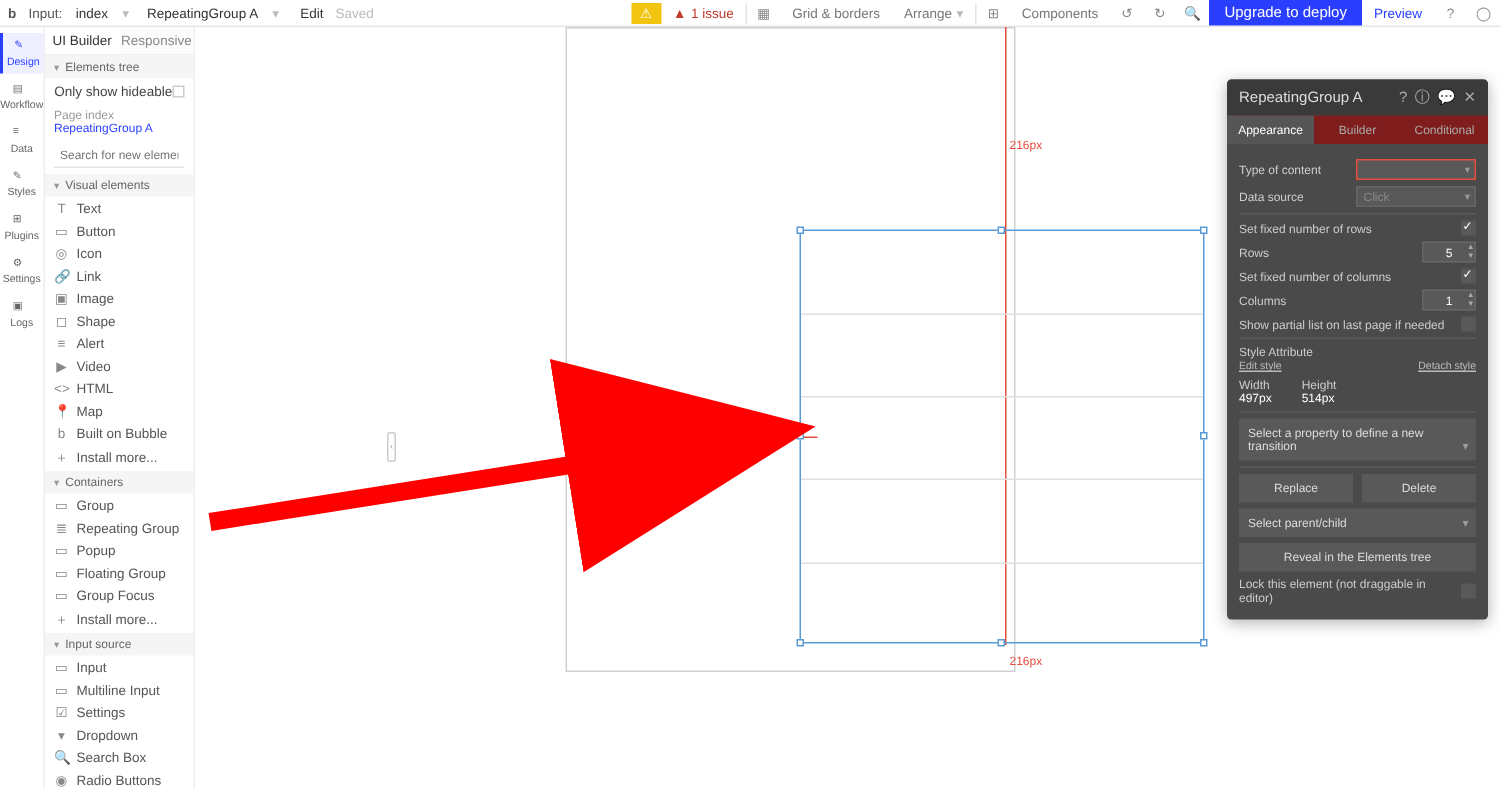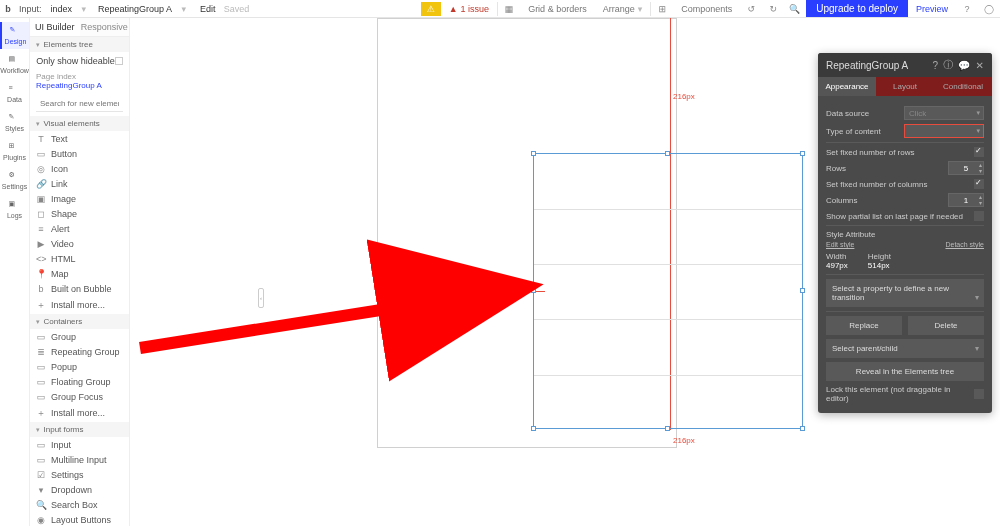--- a/index.html
+++ b/index.html
@@ -236,21 +236,21 @@
         <span>Floating Group</span>
       </div>
     <div class="row">
         <span class="glyph">▭</span>
         <span>Group Focus</span>
       </div>
     <div class="row">
         <span class="glyph">＋</span>
         <span>Install more...</span>
       </div>
-    <div class="sec-head">Input forms</div>
+    <div class="sec-head">Input source</div>
     <div class="row">
         <span class="glyph">▭</span>
         <span>Input</span>
       </div>
     <div class="row">
         <span class="glyph">▭</span>
         <span>Multiline Input</span>
       </div>
     <div class="row">
         <span class="glyph">☑</span>
@@ -259,21 +259,21 @@
     <div class="row">
         <span class="glyph">▾</span>
         <span>Dropdown</span>
       </div>
     <div class="row">
         <span class="glyph">🔍</span>
         <span>Search Box</span>
       </div>
     <div class="row">
         <span class="glyph">◉</span>
-        <span>Layout Buttons</span>
+        <span>Radio Buttons</span>
       </div>
     
     
   </div>
 
   <div class="canvas">
     <div class="page-outline"></div>
     <div class="guide-v"></div>
     <div class="guide-h"></div>
     <span class="dim d1">216px</span>
@@ -309,31 +309,31 @@
     <div class="inspector">
       <div class="titlebar">
         <span class="ttl">RepeatingGroup A</span>
         <span class="ticon">?</span>
         <span class="ticon">ⓘ</span>
         <span class="ticon">💬</span>
         <span class="ticon">✕</span>
       </div>
       <div class="tabs">
         <div class="active">Appearance</div>
-        <div>Layout</div>
+        <div>Builder</div>
         <div>Conditional</div>
       </div>
       <div class="section">
+        <div class="fldrow">
+          <span class="lbl">Type of content</span>
+          <span class="sel err"></span>
+        </div>
         <div class="fldrow">
           <span class="lbl">Data source</span>
           <span class="sel" style="color:#888;">Click</span>
-        </div>
-        <div class="fldrow">
-          <span class="lbl">Type of content</span>
-          <span class="sel err"></span>
         </div>
         <div class="divider"></div>
         <div class="fldrow">
           <span class="lbl">Set fixed number of rows</span>
           <span class="chk on"></span>
         </div>
         <div class="fldrow">
           <span class="lbl">Rows</span>
           <span class="numsel">
               <span class="v">5</span>

